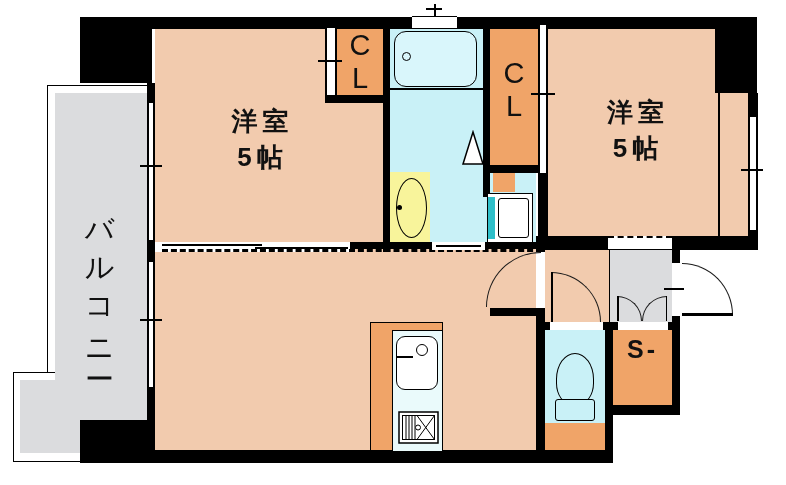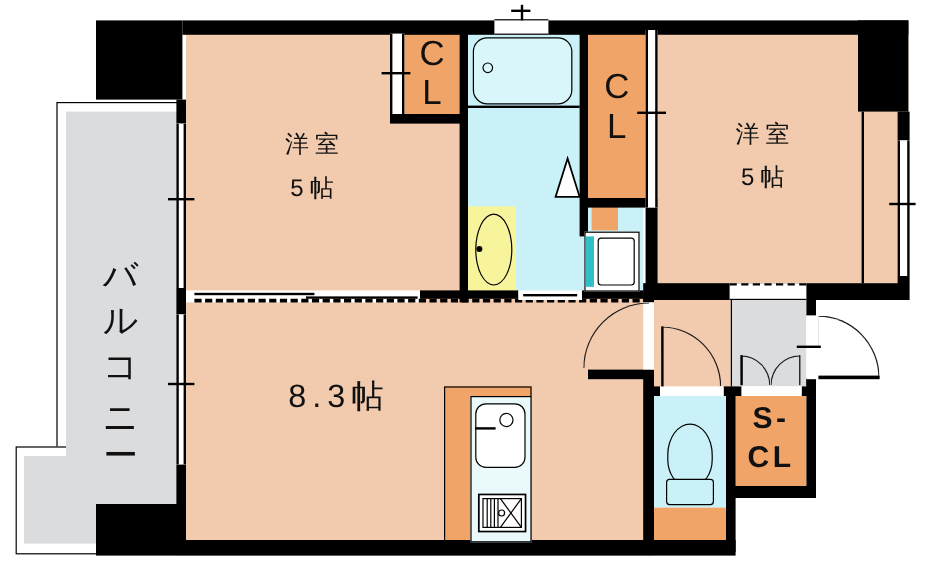--- a/index.html
+++ b/index.html
@@ -16,21 +16,21 @@
   .yellow { background:#F8F49B; }
   .outline { background:#fff; border:1.5px solid #000; z-index:0; }
   .win-v { background:#fff; border-left:2px solid #000; border-right:2px solid #000; z-index:3; }
   .door-gap { background:#fff; z-index:3; }
   .thin { background:#000; z-index:3; }
   .arc { z-index:3; border-color:#1a1a1a; }
   .arc-tl { border-top:1.5px solid #1a1a1a; border-left:1.5px solid #1a1a1a; border-top-left-radius:100% 100%; }
   .arc-tr { border-top:1.5px solid #1a1a1a; border-right:1.5px solid #1a1a1a; border-top-right-radius:100% 100%; }
   .fixture { z-index:4; }
   .lbl { z-index:5; color:#111; text-align:center; }
-  .lbl-room { font-size:20px; line-height:36px; letter-spacing:5px; font-weight:400; }
+  .lbl-room { font-size:26px; line-height:36px; letter-spacing:5px; font-weight:700; }
   .lbl-ldk1 { font-size:27px; line-height:35px; letter-spacing:12px; font-weight:500; }
   .lbl-ldk2 { font-size:27px; line-height:35px; letter-spacing:5px; font-weight:500; }
   .lbl-cl { font-size:29px; line-height:33px; font-weight:500; }
   .lbl-scl { font-size:25px; line-height:32px; letter-spacing:3px; font-weight:600; }
   .lbl-balcony { writing-mode:vertical-rl; font-size:29px; letter-spacing:9px; font-weight:500; }
   .dash { border-top:3px dashed #000; z-index:3; }
   .tick { background:#000; z-index:4; }
   .roundbox { border:1.5px solid #000; background:#fff; }
 </style>
 </head>
@@ -177,29 +177,27 @@
 
   <div class="abs lbl lbl-room" style="left:170px;top:103px;width:185px;">
     <div>洋室</div>
     <div>5帖</div>
   </div>
   <div class="abs lbl lbl-room" style="left:558px;top:94px;width:160px;">
     <div>洋室</div>
     <div>5帖</div>
   </div>
   <div class="abs lbl" style="left:190px;top:313px;width:185px;">
-    <div class="lbl-ldk2">8.3帖</div>
   </div>
   <div class="abs lbl lbl-balcony" style="left:84px;top:172px;width:36px;height:225px;">バルコニー</div>
   <div class="abs lbl lbl-cl" style="left:337px;top:29px;width:46px;">
     <div>C</div>
     <div>L</div>
   </div>
   <div class="abs lbl lbl-cl" style="left:490px;top:57px;width:48px;">
     <div>C</div>
     <div>L</div>
   </div>
   <div class="abs lbl lbl-scl" style="left:613px;top:333px;width:59px;">
     <div>S-</div>
-    <div>CL</div>
   </div>
 
 </div>
 
 </body></html>

